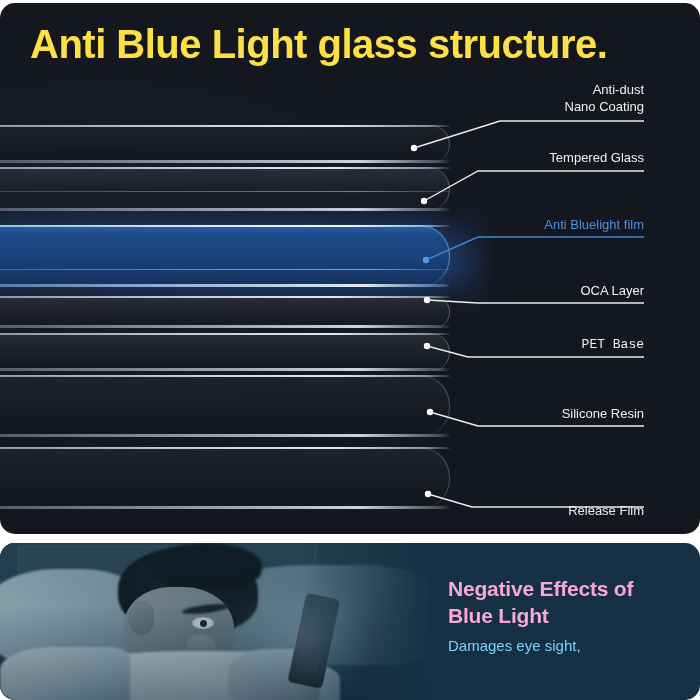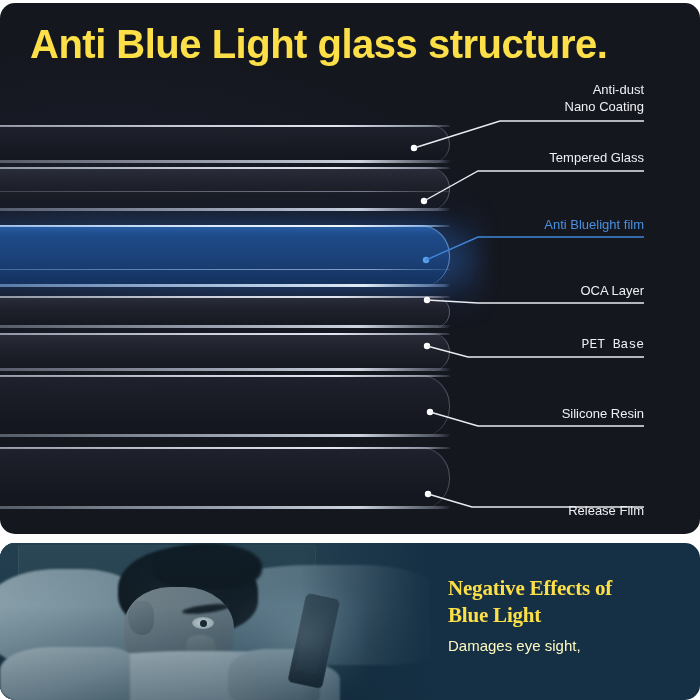--- a/index.html
+++ b/index.html
@@ -378,29 +378,28 @@
   }
 
   #bp-text {
     position: absolute;
     left: 448px; top: 32px;
     width: 240px;
   }
   #bp-heading {
     font-size: 21px;
     font-weight: bold;
-    color: #fde047;
+    color: #f9a8d4;
     line-height: 27px;
     letter-spacing: -0.2px;
-    font-family: Liberation Serif, serif;
   }
   #bp-sub {
     margin-top: 6px;
     font-size: 15px;
-    color: #fef9c3;
+    color: #7dd3fc;
     line-height: 21px;
   }
 </style>
 </head>
 <body>
 
 <div id="root">
 
   <div id="top-panel">
 

